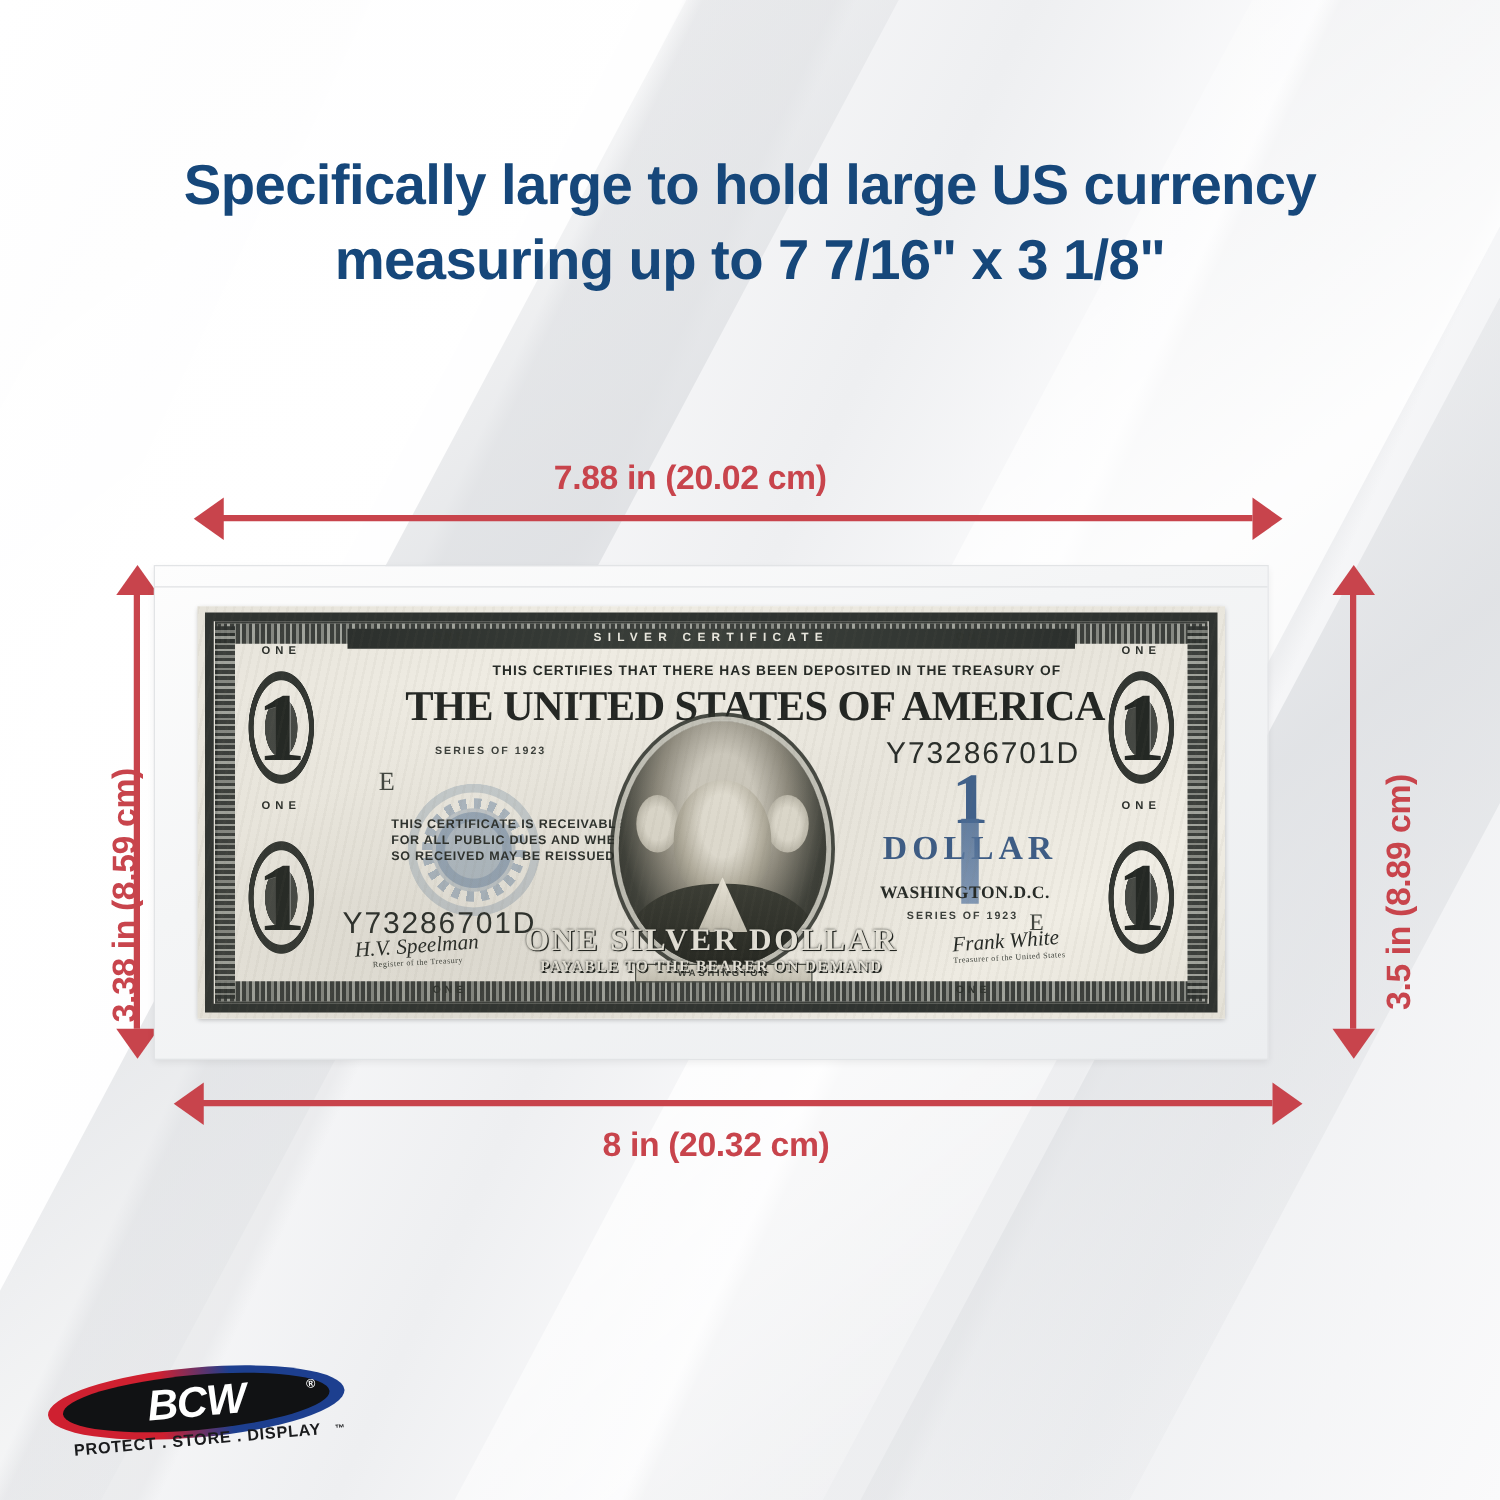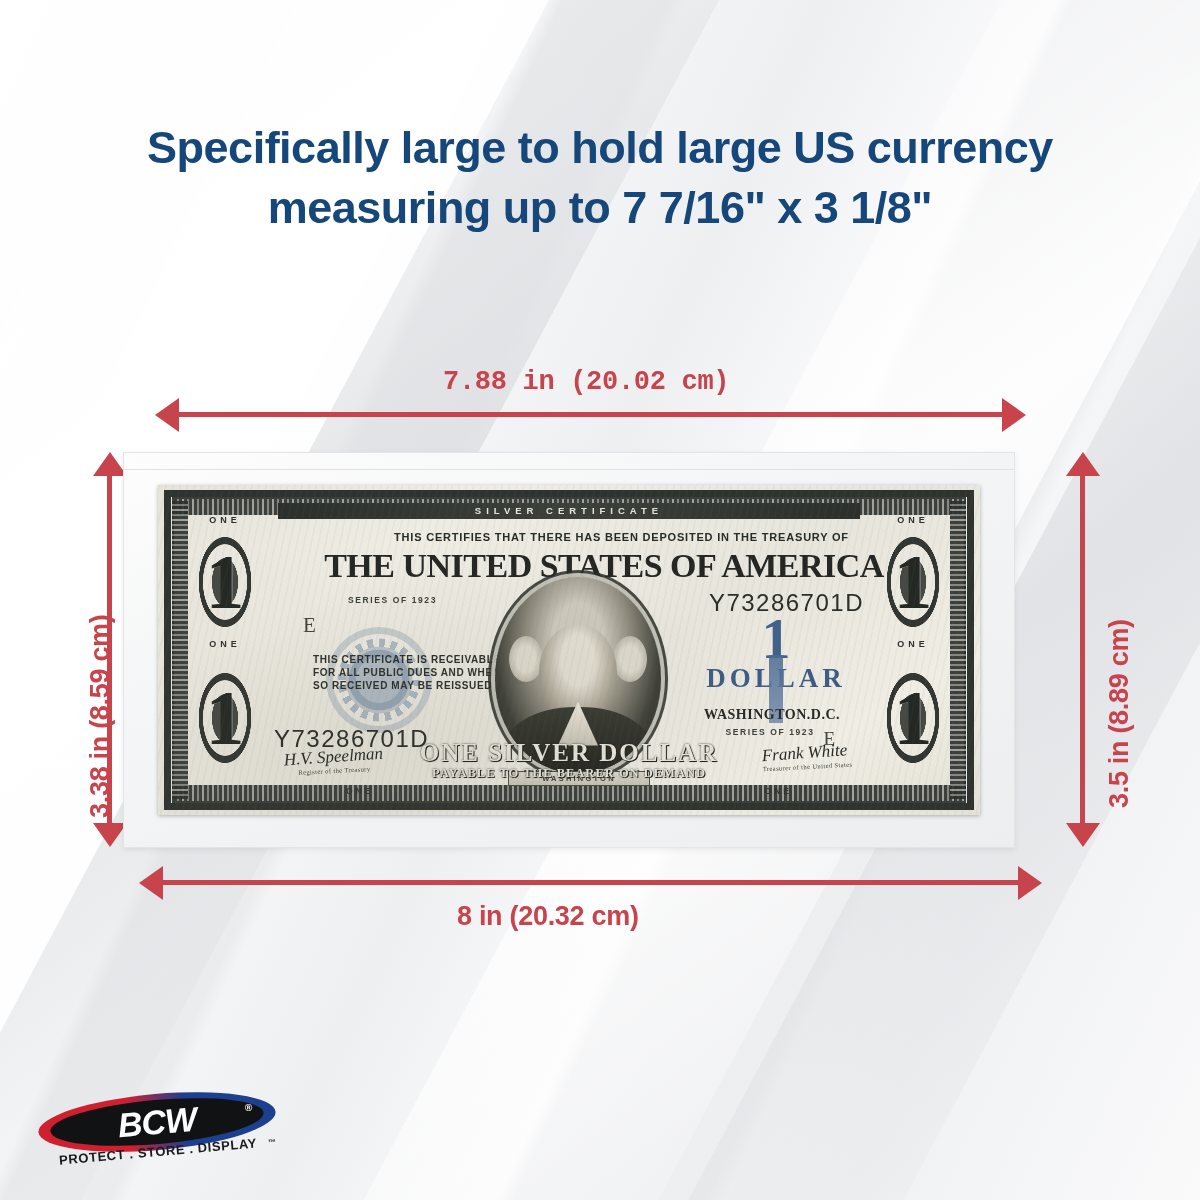--- a/index.html
+++ b/index.html
@@ -576,29 +576,29 @@
   <div class="streak" style="left:-120px; top:-260px; width:300px; height:1700px; transform:rotate(28deg);"></div>
   <div class="streak dark" style="left:240px; top:-300px; width:150px; height:1800px; transform:rotate(28deg);"></div>
   <div class="streak" style="left:700px; top:-300px; width:260px; height:1800px; transform:rotate(28deg);"></div>
   <div class="streak dark" style="left:1020px; top:-300px; width:190px; height:1800px; transform:rotate(28deg);"></div>
 
   <div id="headline">
     <span>Specifically large to hold large US currency</span>
     <span class="l2">measuring up to 7 7/16" x 3 1/8"</span>
   </div>
 
-  <div class="dim-label" style="left:443px; top:367px;font-family:Liberation Mono, monospace;">7.88 in (20.02 cm)</div>
+  <div class="dim-label" style="left:443px; top:367px;">7.88 in (20.02 cm)</div>
   <div class="arrow arrow-left" style="left:155px; top:398px;"></div>
   <div class="dim-line dim-h" style="left:178px; top:412px; width:824px;"></div>
   <div class="arrow arrow-right" style="left:1002px; top:398px;"></div>
 
   <div class="arrow arrow-left" style="left:139px; top:866px;"></div>
   <div class="dim-line dim-h" style="left:162px; top:880px; width:856px;"></div>
   <div class="arrow arrow-right" style="left:1018px; top:866px;"></div>
-  <div class="dim-label" style="left:457px; top:901px;">8 in (20.32 cm)</div>
+  <div class="dim-label" style="left:482px; top:901px;">8 in (20.32 cm)</div>
 
   <div class="arrow arrow-up" style="left:93px; top:452px;"></div>
   <div class="dim-line dim-v" style="left:107px; top:475px; height:348px;"></div>
   <div class="arrow arrow-down" style="left:93px; top:823px;"></div>
   <div class="dim-label vertical" style="left:85px; top:818px;">3.38 in (8.59 cm)</div>
 
   <div class="arrow arrow-up" style="left:1066px; top:452px;"></div>
   <div class="dim-line dim-v" style="left:1080px; top:475px; height:348px;"></div>
   <div class="arrow arrow-down" style="left:1066px; top:823px;"></div>
   <div class="dim-label vertical" style="left:1104px; top:808px;">3.5 in (8.89 cm)</div>

